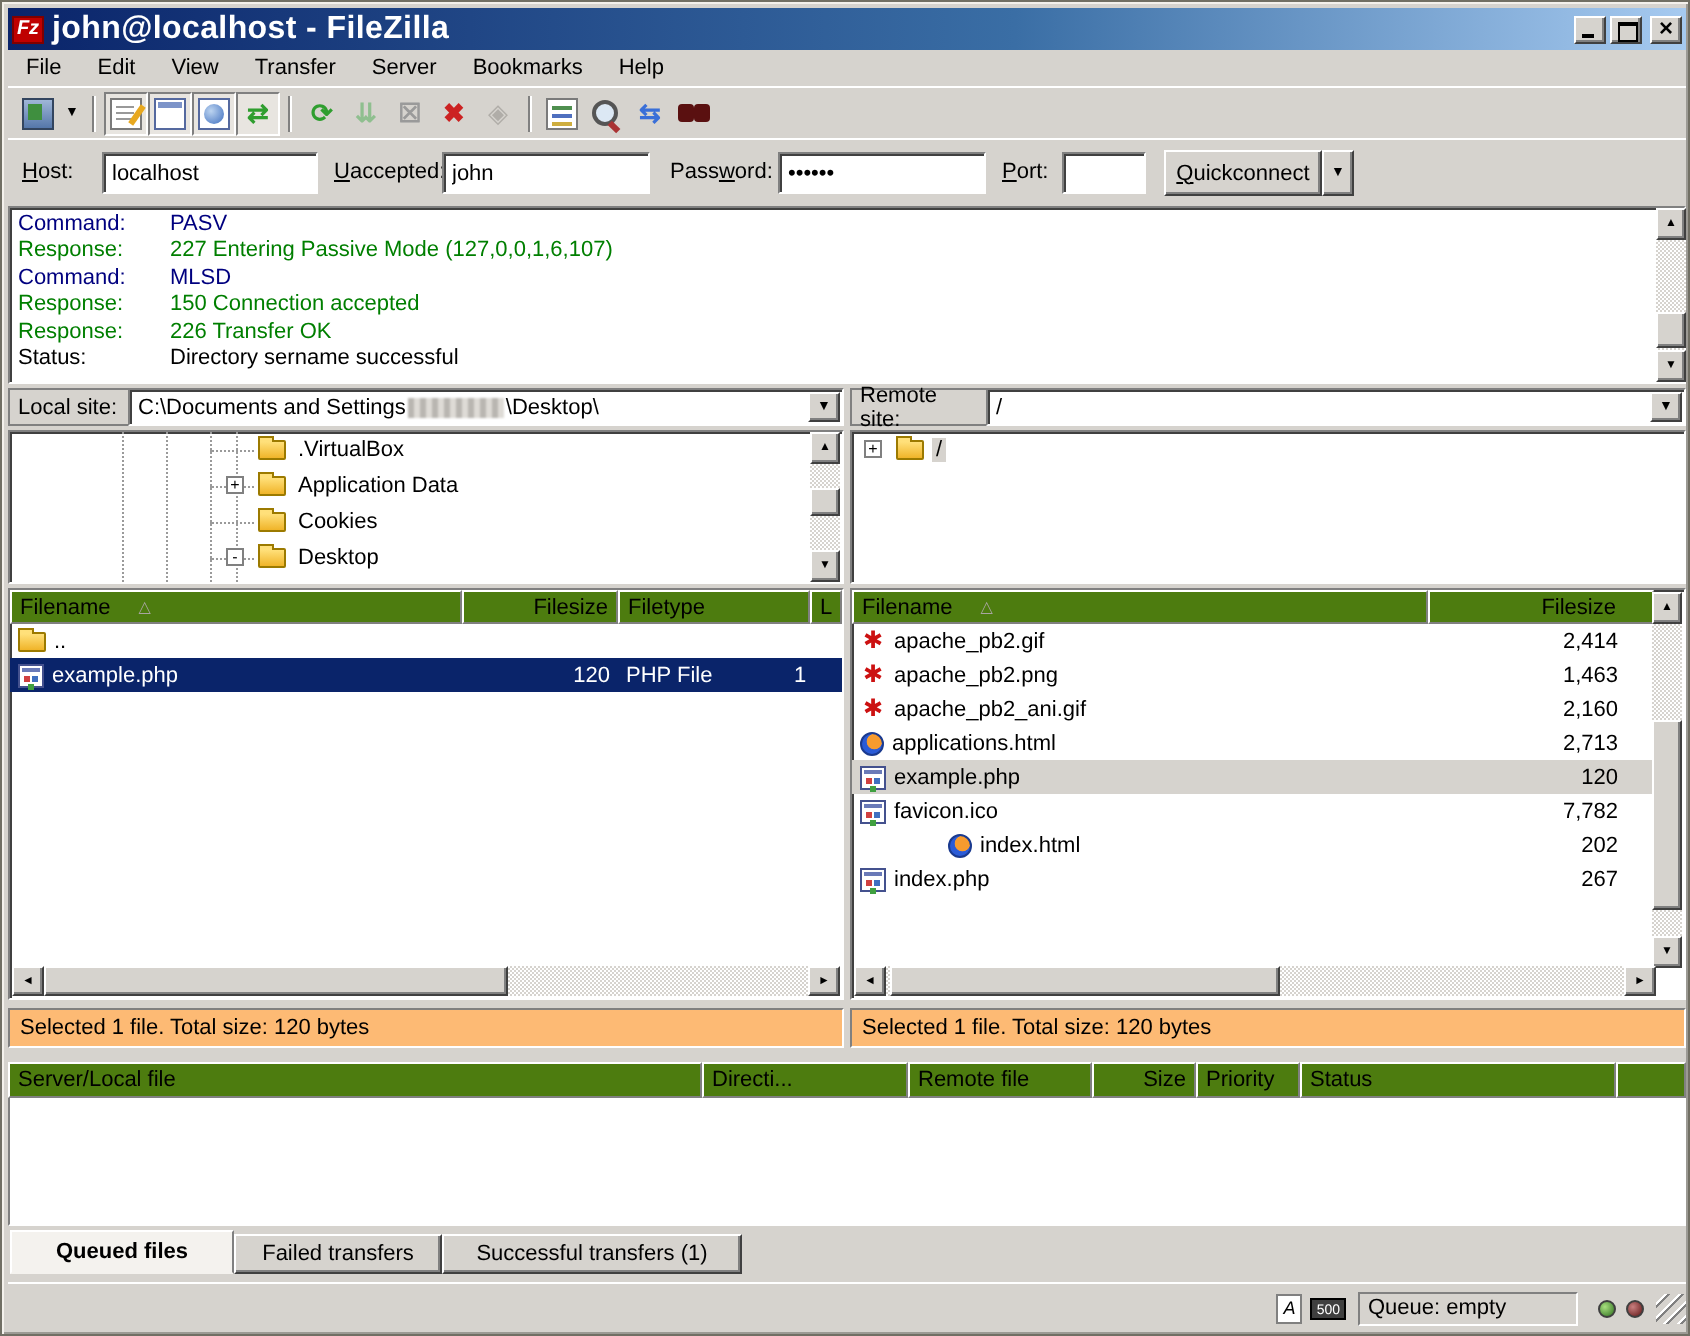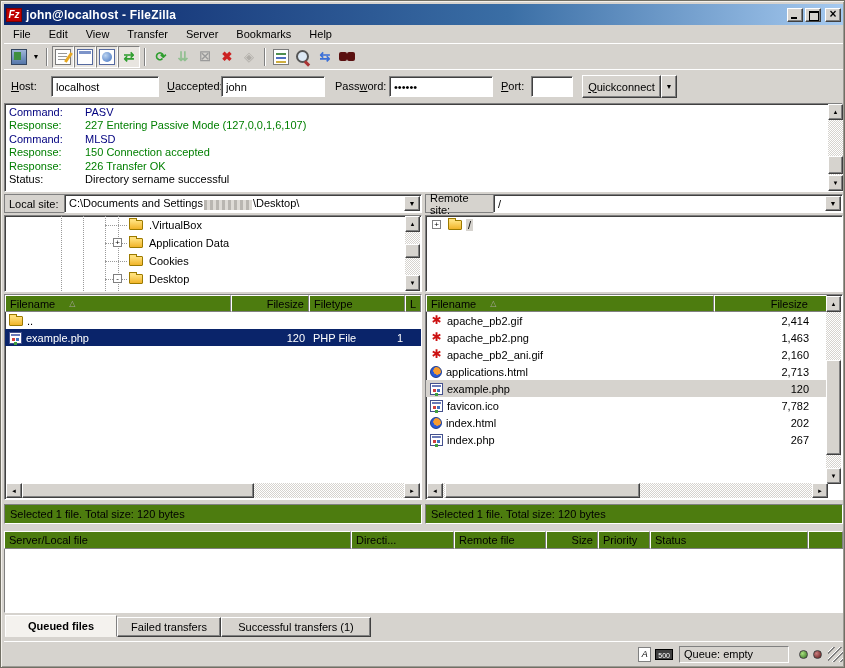--- a/index.html
+++ b/index.html
@@ -18,21 +18,21 @@
     background-color:#fff;
     background-image:
       linear-gradient(45deg,#d6d3ce 25%,transparent 25%,transparent 75%,#d6d3ce 75%),
       linear-gradient(45deg,#d6d3ce 25%,transparent 25%,transparent 75%,#d6d3ce 75%);
     background-size:2px 2px; background-position:0 0,1px 1px;
   }
   
   #titlebar { left:3px; top:3px; width:839px; height:21px;
     background: linear-gradient(to right,#0a246a,#3a6ea5 60%,#a6caf0);
     display:flex; align-items:center; padding:0 2px; color:#fff; }
-  #titlebar .ttl { font-weight:bold; font-size:12px; margin-left:4px; letter-spacing:.2px; }
+  #titlebar .ttl { font-weight:bold; font-size:16px; margin-left:4px; letter-spacing:.2px; }
   .appicon { width:16px; height:14px; background:#bf0000; border:1px solid #7f0000;
     color:#fff; font-weight:bold; font-style:italic; font-size:10px; line-height:12px; text-align:center; }
   .capbtns { margin-left:auto; display:flex; gap:2px; }
   .capbtn { width:16px; height:14px; background:#d6d3ce; position:relative;
     border:1px solid; border-color:#fff #404040 #404040 #fff; box-shadow: inset -1px -1px 0 #808080; }
   .capbtn.min::before { content:""; position:absolute; left:3px; bottom:2px; width:6px; height:2px; background:#000; }
   .capbtn.max::before { content:""; position:absolute; left:3px; top:2px; width:8px; height:7px; border:1px solid #000; border-top-width:2px; }
   .capbtn.cls { margin-left:2px; }
   .capbtn.cls::before { content:"×"; position:absolute; left:0; right:0; top:-2px; text-align:center; font-size:12px; font-weight:bold; color:#000; }
   
@@ -124,21 +124,21 @@
   .f-splat { width:13px; height:13px; color:#cc1111; font-size:12px; line-height:13px; text-align:center; }
   .f-splat::before { content:"✱"; }
   .f-ff { width:12px; height:12px; border-radius:50%; background:radial-gradient(circle at 62% 38%,#f79b2e 0 42%,#2a5bd7 46%); border:1px solid #1a3a8f; }
   .f-css { width:11px; height:13px; background:#fff; border:1px solid #7a7a7a; }
   .f-css::before { content:""; position:absolute; left:1px; top:2px; width:7px; height:1px; background:#aaa; box-shadow:0 3px 0 #aaa,0 6px 0 #aaa; }
   .f-css::after { content:""; position:absolute; right:-2px; bottom:0; width:8px; height:2px; background:#e8b820; transform:rotate(-45deg); }
   .f-win { width:13px; height:12px; background:#fff; border:1px solid #44518e; }
   .f-win::before { content:""; position:absolute; left:1px; top:1px; right:1px; height:2px; background:#6a7ab8; }
   .f-win::after { content:""; position:absolute; left:2px; top:5px; width:3px; height:3px; background:#d04040; box-shadow:4px 0 0 #4070c0,2px 4px 0 #40a040; }
   .row-sel { background:#0a246a; color:#fff; }
-  .statusbox { background:#4d7c0f; border:1px solid; border-color:#808080 #fff #fff #808080; display:flex; align-items:center; padding:0 5px; }
+  .statusbox { background:#fdba74; border:1px solid; border-color:#808080 #fff #fff #808080; display:flex; align-items:center; padding:0 5px; }
   
   #queue-hdr { display:flex; }
   #queue-body { background:#fff; border:1px solid; border-color:#808080 #fff #fff #808080; border-top:none; }
   
   .tab { position:absolute; display:flex; align-items:center; justify-content:center;
     background:#d6d3ce; border:1px solid; border-color:#fff #404040 #404040 #fff; box-shadow: inset -1px -1px 0 #808080; }
   .tab.active { background:#f4f2ee; font-weight:bold; box-shadow:none; border-color:#fff #808080 #f4f2ee #fff; }
   
   #statusbar { display:flex; align-items:center; border-top:1px solid #fff; }
   .dticon { width:13px; height:15px; background:#fff; border:1px solid #808080; font-size:9px; font-style:italic; text-align:center; line-height:13px; }
@@ -386,21 +386,21 @@
         <div class="c r" style="flex:1; padding-right:18px;">120</div>
       </div>
       <div class="lrow">
         <div class="c" style="width:288px;">
             <span class="fic f-win"></span>
             <span>favicon.ico</span>
           </div>
         <div class="c r" style="flex:1; padding-right:18px;">7,782</div>
       </div>
       <div class="lrow">
-        <div class="c" style="width:288px;">
+        <div class="c" style="width:288px;margin-left:44px;">
             <span class="fic f-ff"></span>
             <span>index.html</span>
           </div>
         <div class="c r" style="flex:1; padding-right:18px;">202</div>
       </div>
       <div class="lrow">
         <div class="c" style="width:288px;">
             <span class="fic f-win"></span>
             <span>index.php</span>
           </div>

